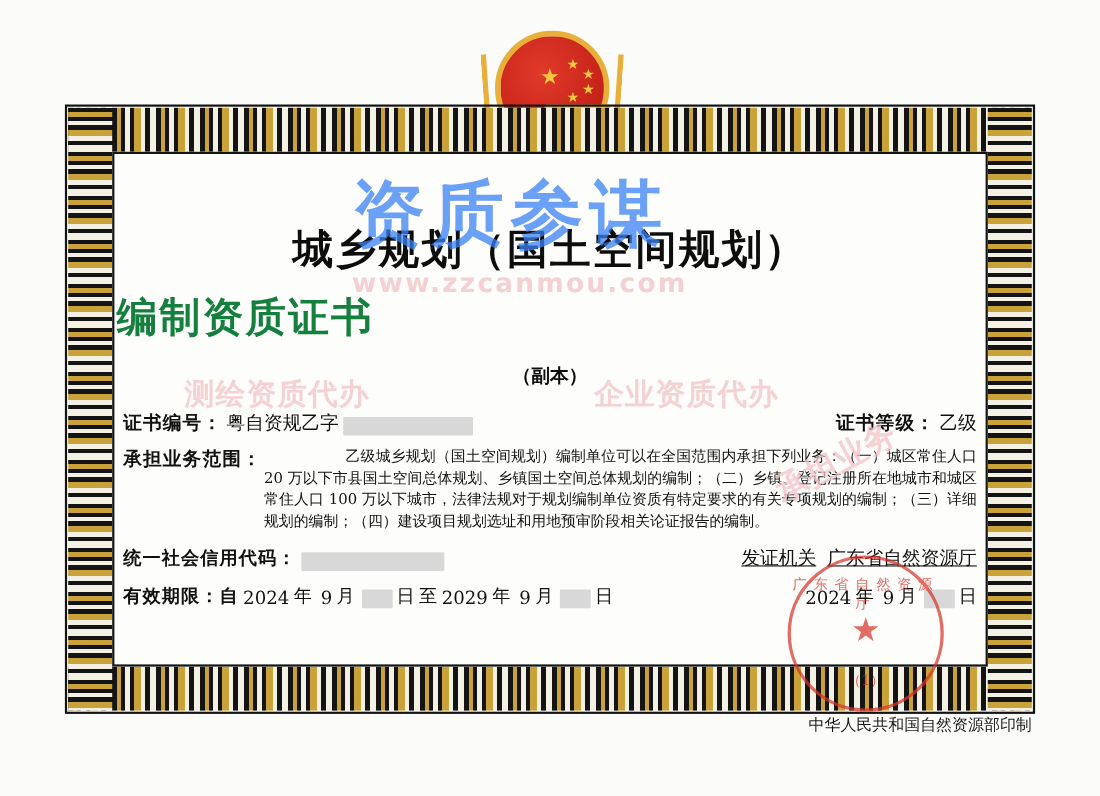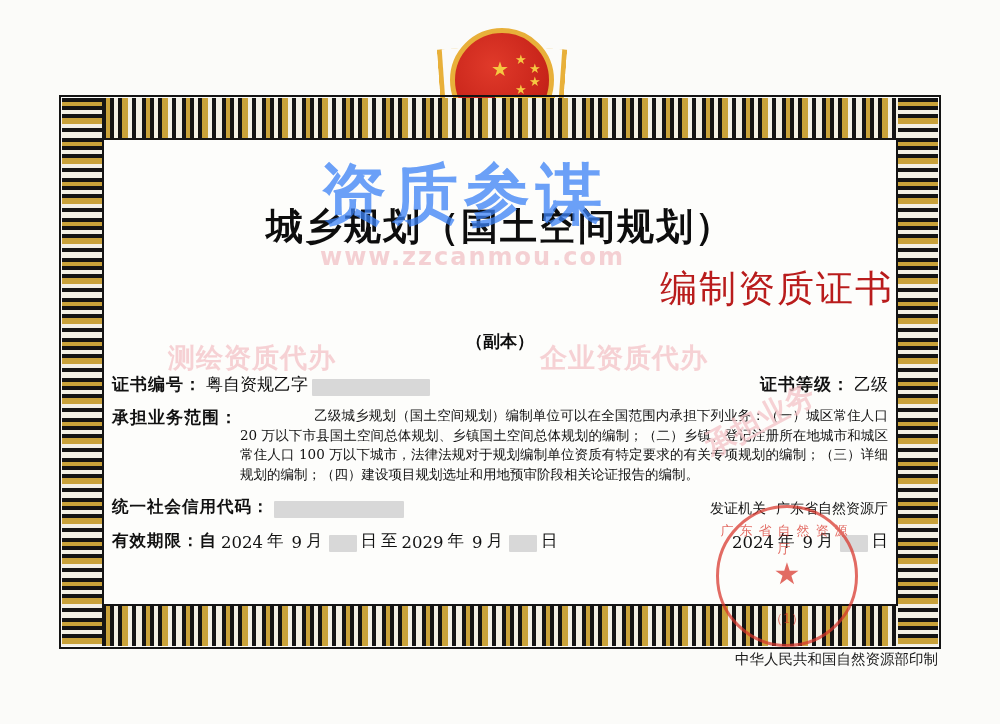--- a/index.html
+++ b/index.html
@@ -176,27 +176,27 @@
   .title1 {
     text-align: center;
     font-family: "DejaVu Serif", "Liberation Serif", serif;
     font-weight: bold;
     font-size: 37px;
     letter-spacing: 2px;
     margin-top: 62px;
     color: #0d0d0d;
   }
   .title2 {
-    text-align: right;
-    font-family: "DejaVu Serif", "Liberation Serif", serif;
-    font-weight: normal;
+    text-align: left;
+    font-family: "DejaVu Serif", "Liberation Serif", serif;
+    font-weight: bold;
     font-size: 37px;
     letter-spacing: 2px;
     margin-top: 12px;
-    color: #b91c1c;
+    color: #15803d;
   }
   .subtitle {
     text-align: center;
     font-family: "DejaVu Serif", "Liberation Serif", serif;
     font-weight: bold;
     font-size: 17px;
     margin-top: 16px;
     color: #0d0d0d;
   }
 
@@ -246,22 +246,23 @@
   .scope-text .indent { display: inline-block; width: 74px; }
 
   .bottom-rows { margin-top: 12px; }
   .credit-row, .valid-row {
     display: flex;
     align-items: flex-end;
     font-size: 16.5px;
     margin-bottom: 12px;
   }
   .issuer {
-    font-size: 14px;
+    font-size: 17px;
     white-space: nowrap;
+    text-decoration: underline;
   }
 
   
   .seal {
     position: absolute;
     left: 716px;
     top: 505px;
     width: 136px;
     height: 136px;
     border: 3px solid #d8342a;

